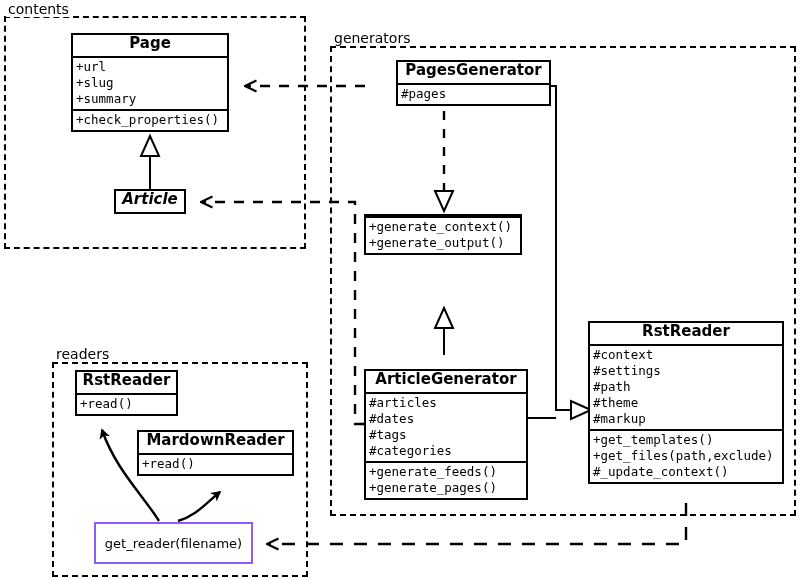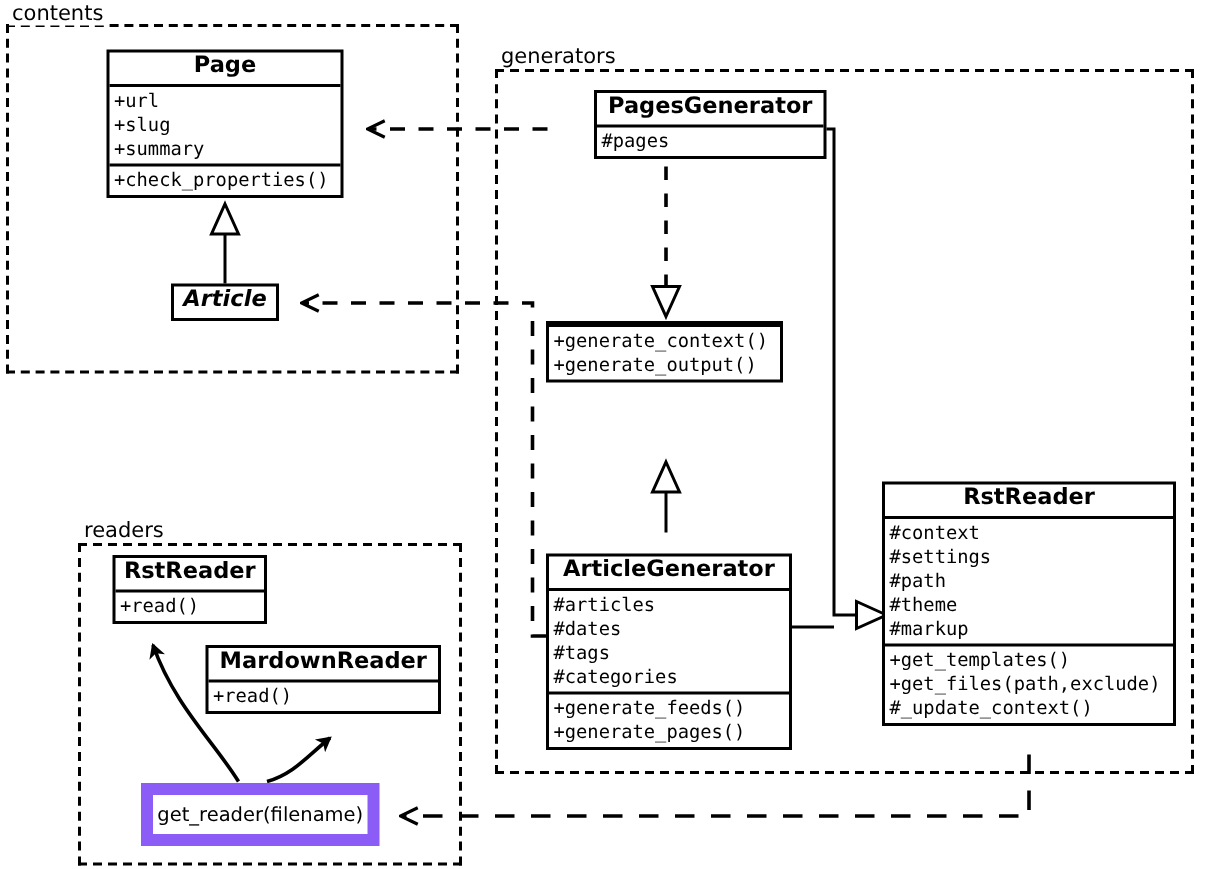--- a/index.html
+++ b/index.html
@@ -83,21 +83,21 @@
   .cls .row {
     line-height: 16px;
     white-space: nowrap;
     font-family: "DejaVu Sans Mono", monospace;
     font-size: 12.5px;
   }
   
   .fnbox {
     position: absolute;
     box-sizing: border-box;
-    border: 8px solid #8b5cf6;
+    border: 2px solid #8b5cf6;
     background: #ffffff;
     font-family: "DejaVu Sans", sans-serif;
     font-size: 13px;
     color: #000;
     display: flex;
     align-items: center;
     justify-content: center;
     z-index: 5;
   }
 </style>

